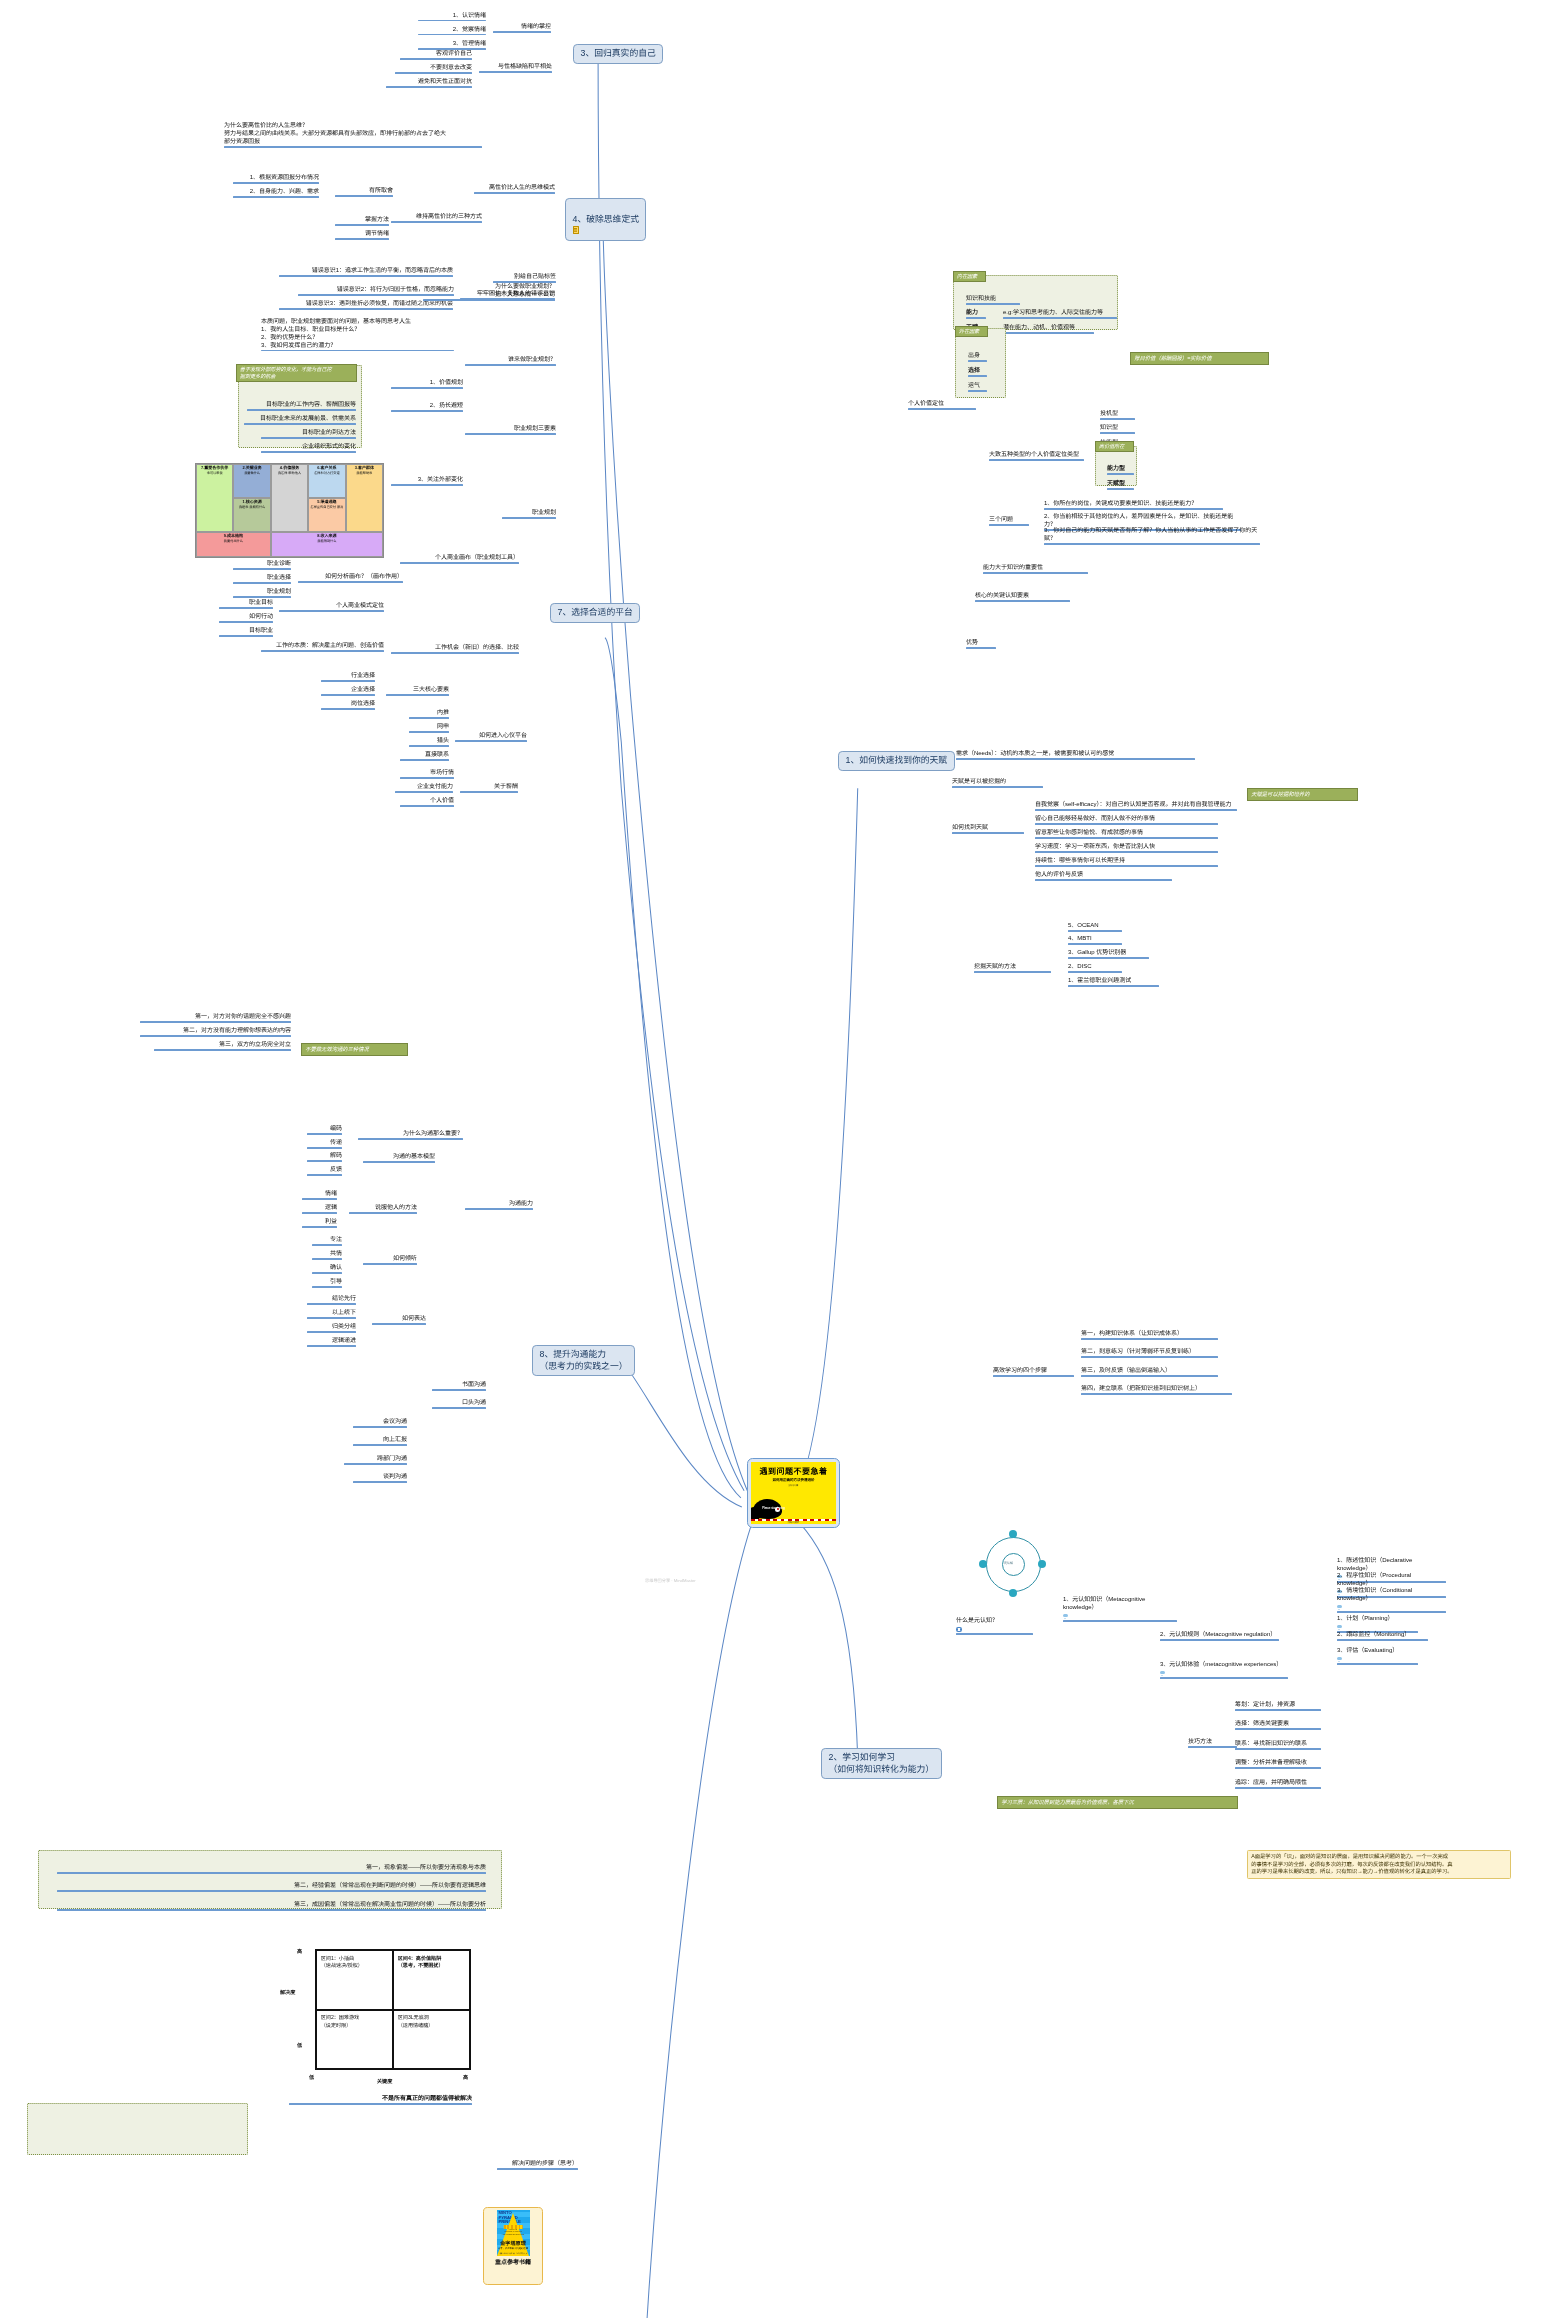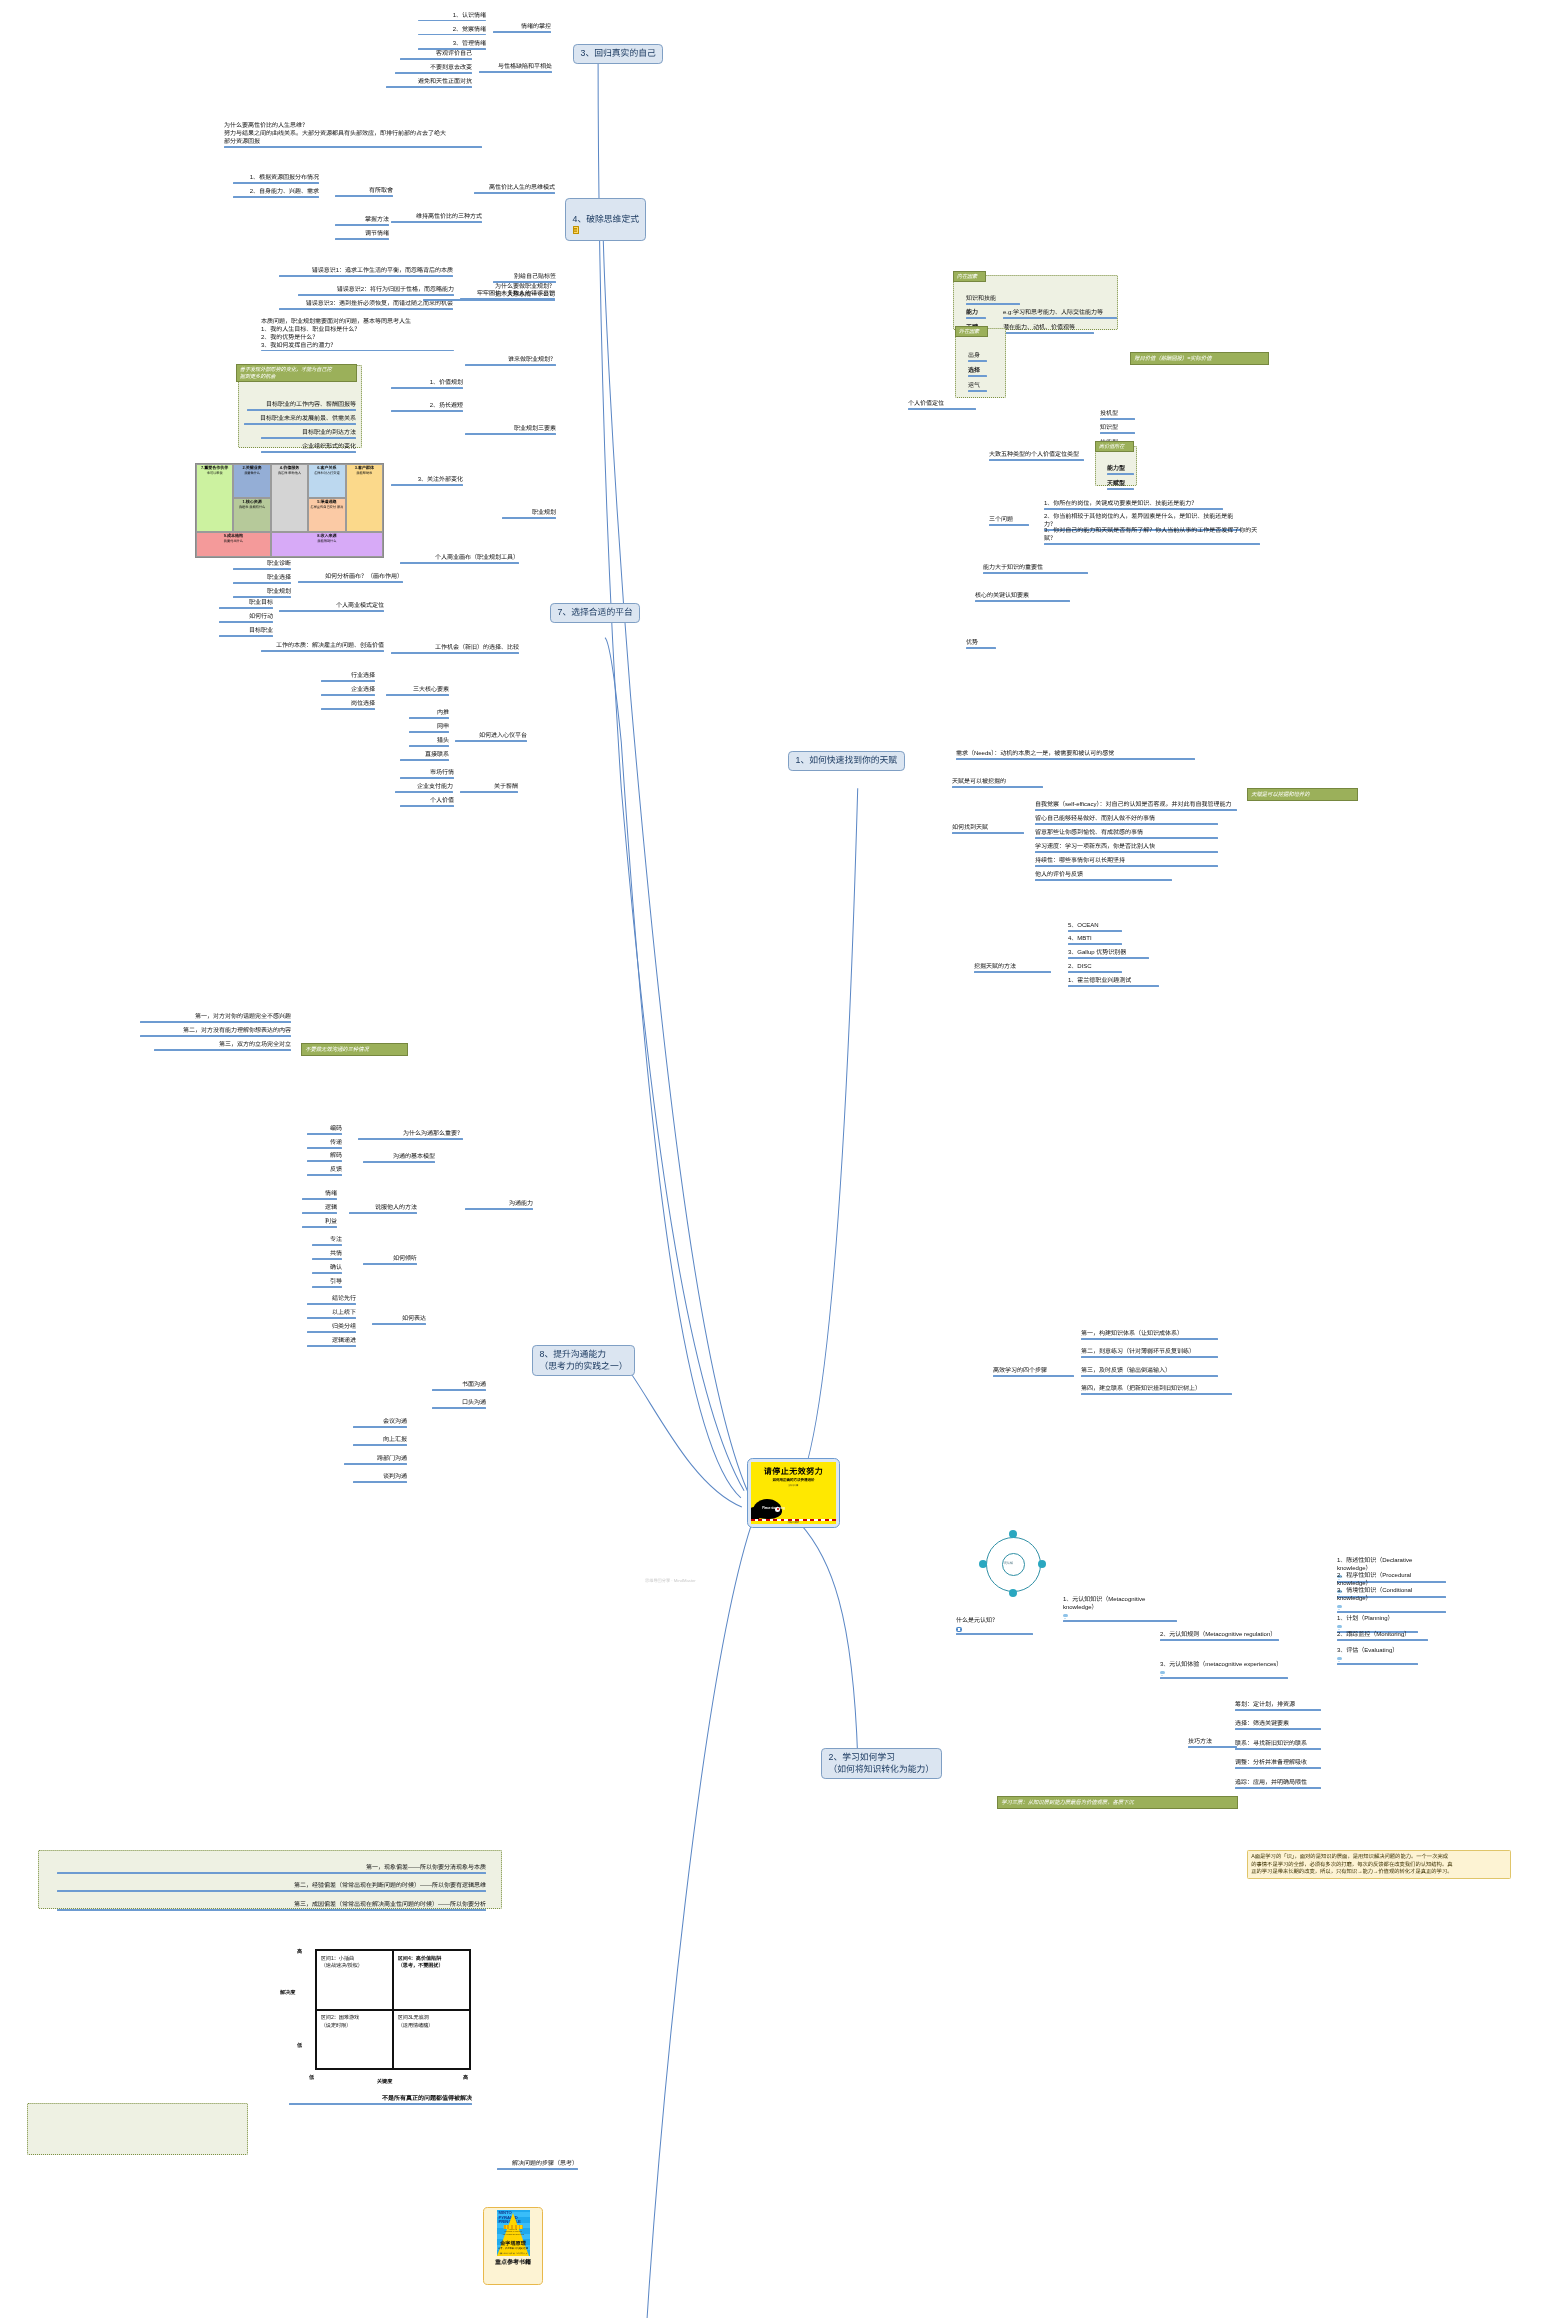--- a/index.html
+++ b/index.html
@@ -194,21 +194,21 @@
       <path d="M1598 3230 C1450 3100 1380 2200 1340 1600 C1320 1400 1310 1380 1305 1375"></path>
       <path d="M1600 3250 C1480 3200 1400 3000 1330 2920"></path>
       <path d="M1700 3240 C1790 3180 1830 2400 1850 1700"></path>
       <path d="M1705 3265 C1800 3350 1840 3500 1850 3790"></path>
       <path d="M1620 3290 C1520 3600 1420 4500 1380 5260"></path>
     </g>
   </svg>
 
   <div class="center" style="left:747px;top:1458px;width:93px;height:70px;">
     <div class="bookcover">
-      <div class="bk-t1">请停止无效努力</div>
+      <div class="bk-t1">遇到问题不要急着</div>
       <div class="bk-sub">如何用正确的方法快速进阶</div>
       <div class="bk-auth">孙圈圈 著</div>
       <div class="bk-blob2"></div>
       <div class="bk-blob"></div>
       <div class="bk-en">Please
 stop
 trying</div>
       <div class="bk-eye"></div>
       <div class="bk-stripe"></div>
       <div class="bk-pub">团结出版社</div>
@@ -216,21 +216,21 @@
   </div>
 
   <div class="pill" style="left:573px;top:44px;">3、回归真实的自己</div>
   <div class="pill" style="left:565px;top:198px;">
     <span>4、破除思维定式</span>
     <span class="icon ic-note"></span>
   </div>
   <div class="pill" style="left:550px;top:603px;">7、选择合适的平台</div>
   <div class="pill" style="left:532px;top:1345px;">8、提升沟通能力
 （思考力的实践之一）</div>
-  <div class="pill" style="left:788px;top:751px;">1、如何快速找到你的天赋</div>
+  <div class="pill" style="left:838px;top:751px;">1、如何快速找到你的天赋</div>
   <div class="pill" style="left:821px;top:1748px;">2、学习如何学习
 （如何将知识转化为能力）</div>
 
   <div class="node r" style="left:492px;top:15px;width:60px;">
     <span>情绪的掌控</span><i class="ul"></i>
   </div>
   <div class="node r" style="left:417px;top:3.7px;width:70px;">
     <span>1、认识情绪</span><i class="ul"></i>
   </div>
   <div class="node r" style="left:417px;top:17.6px;width:70px;">

